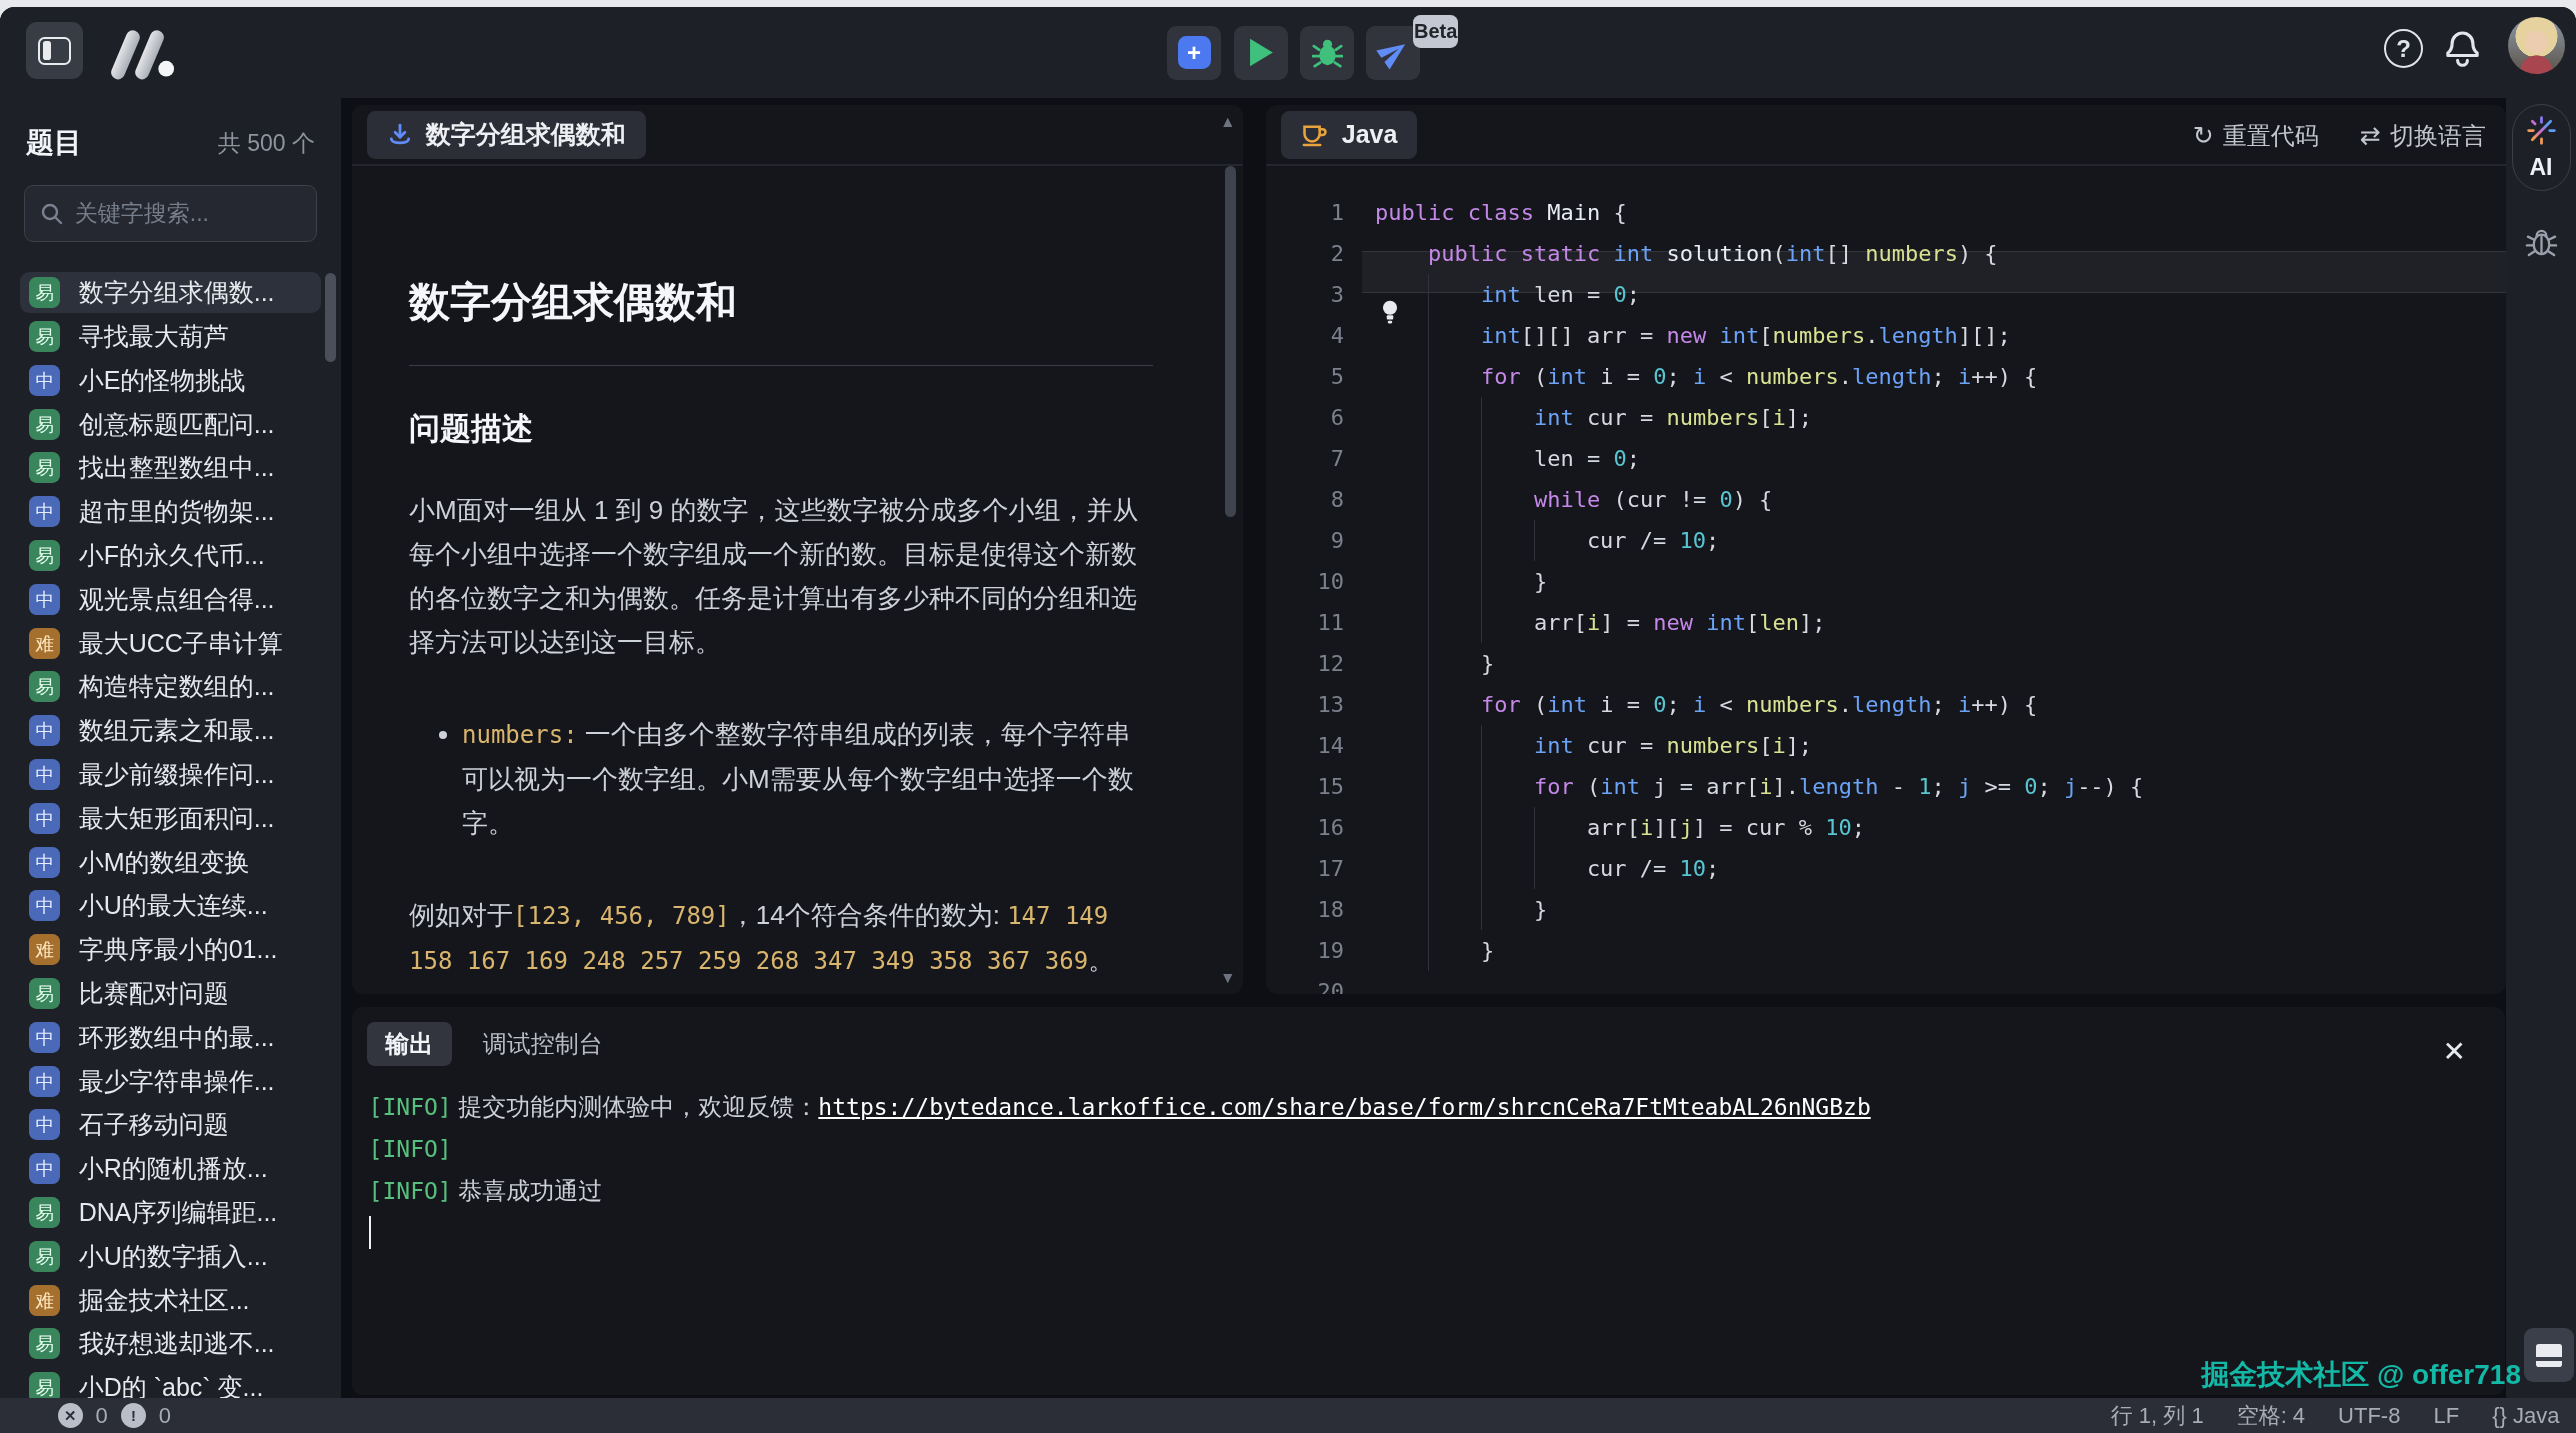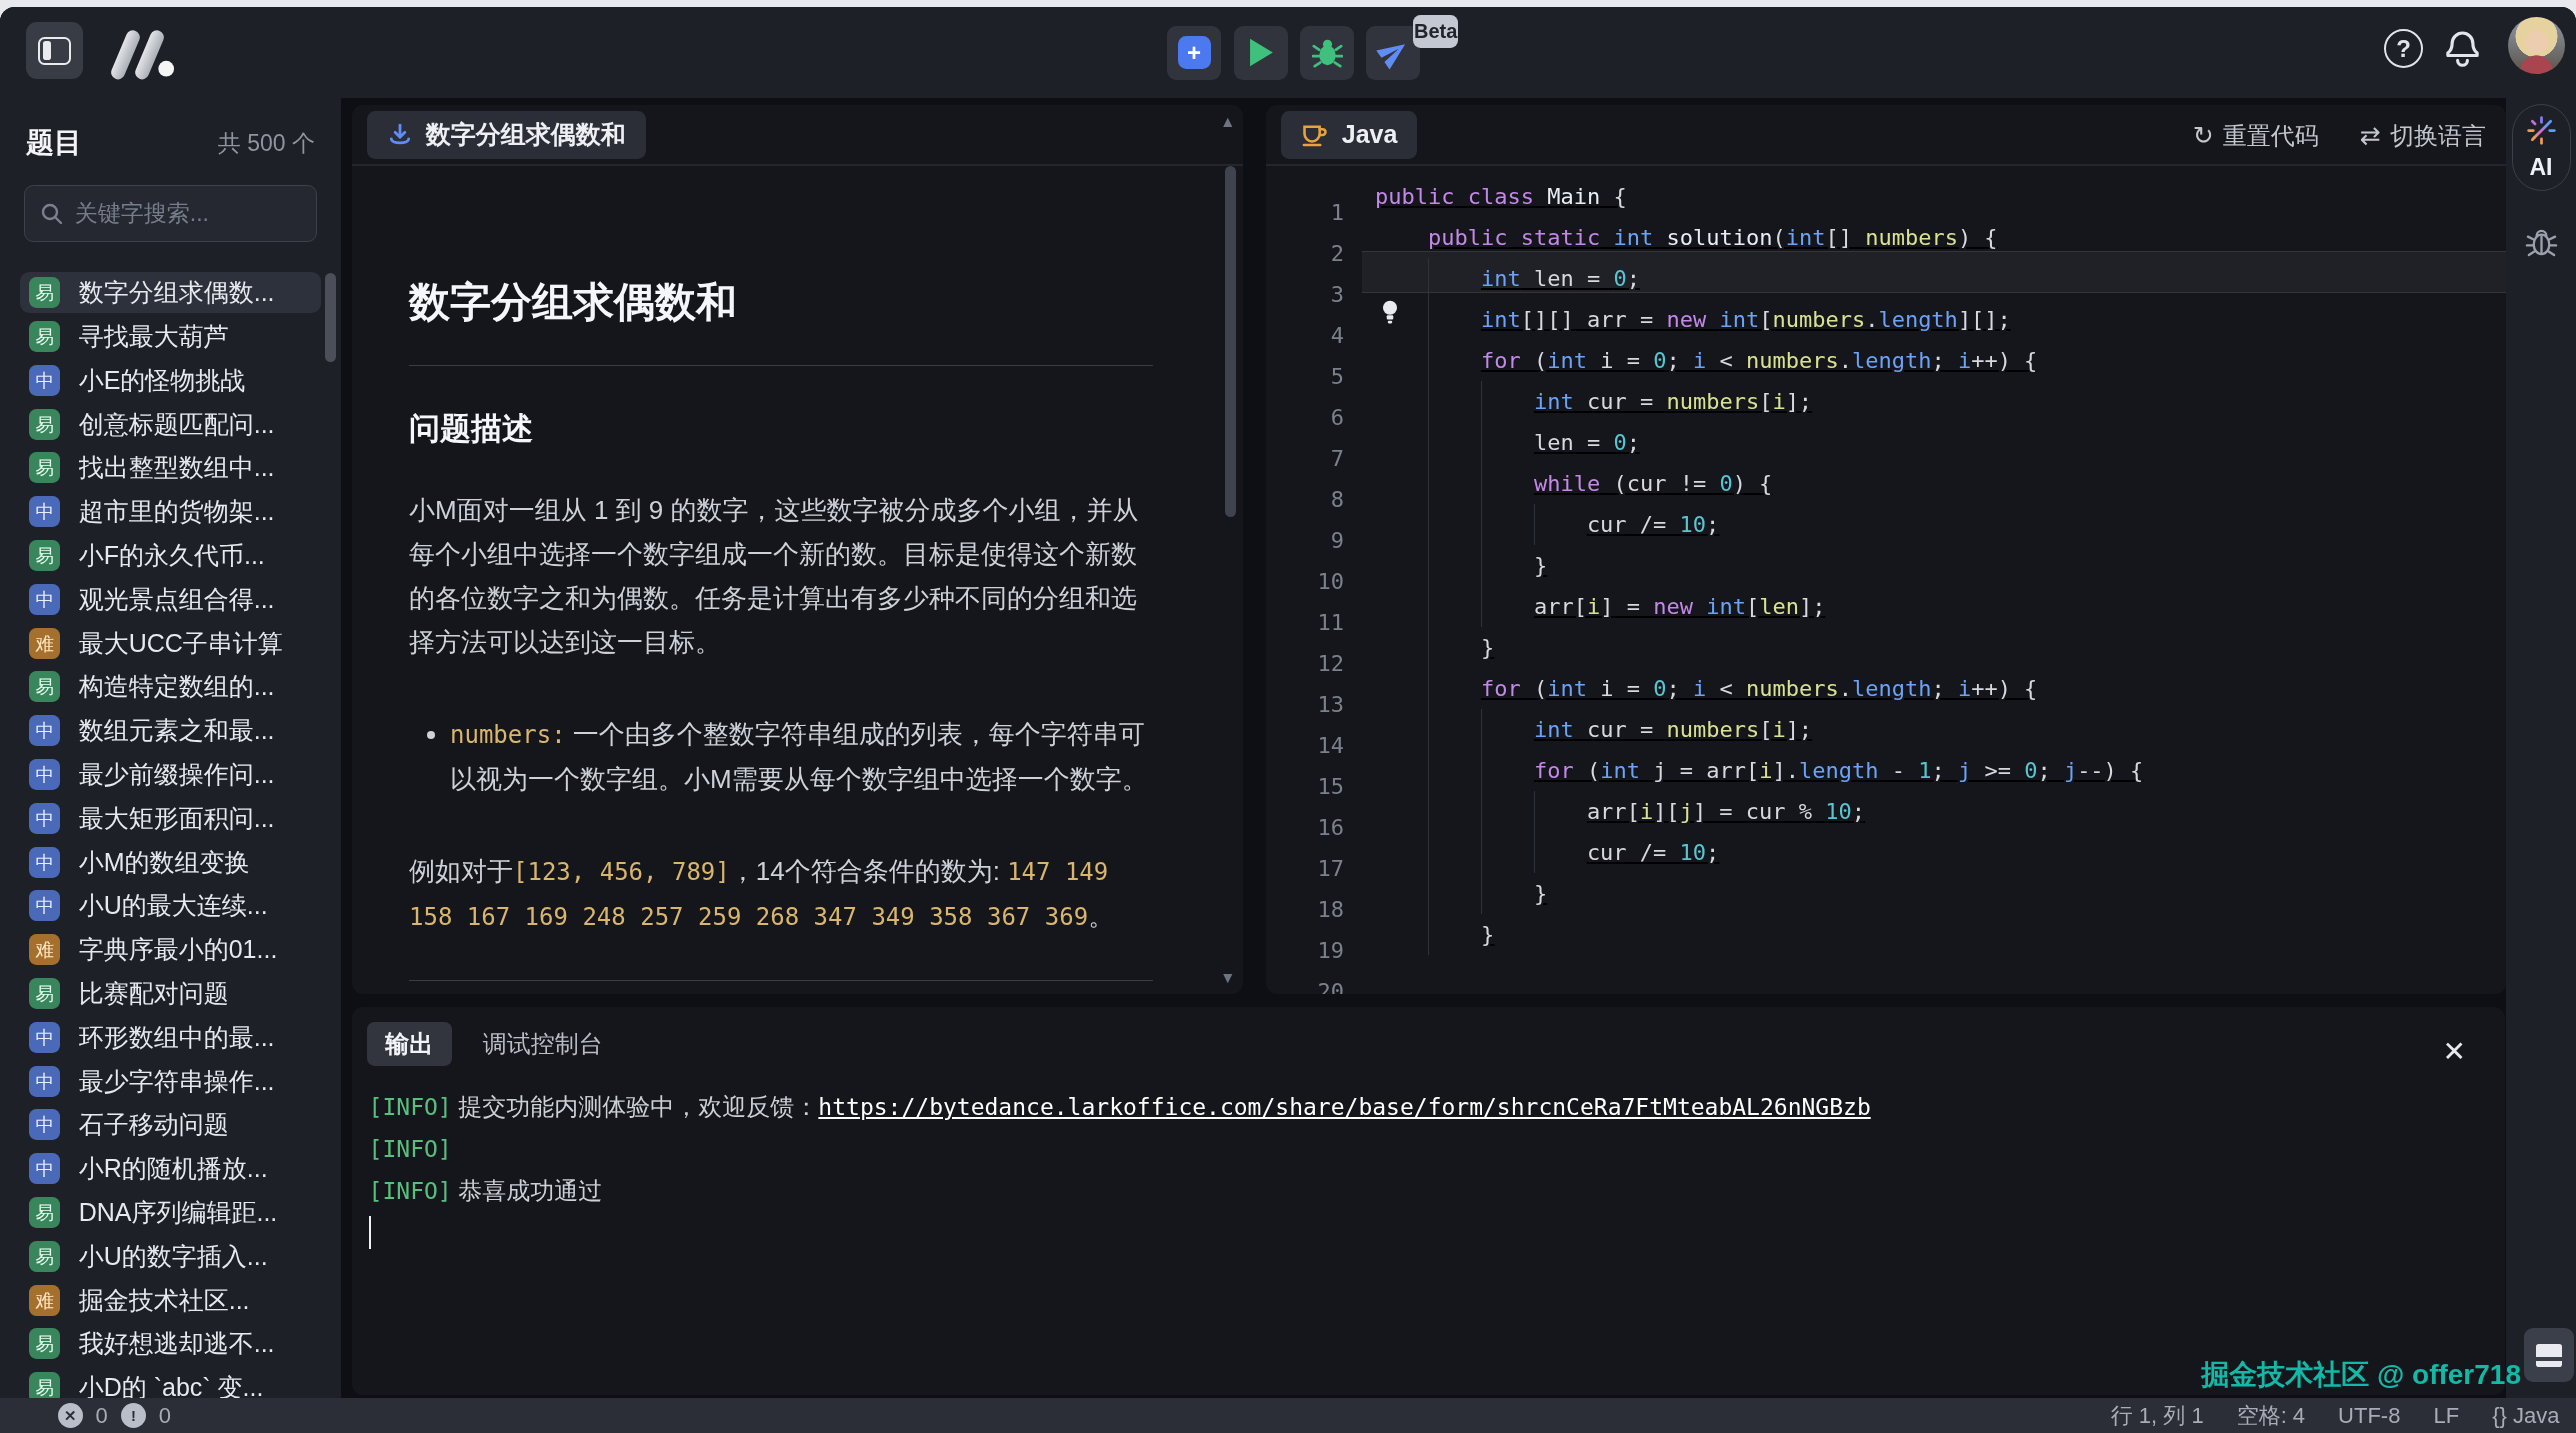--- a/index.html
+++ b/index.html
@@ -50,36 +50,36 @@
   .ptab .lbl { font-size:25px; font-weight:bold; color:#eef0f4; }
   .pdivider { position:absolute; left:0; right:0; top:59px; height:1.8px; background:#23262d; }
 
   
   .doc { position:absolute; left:57px; top:175px; width:744px; color:#cdd1d8; font-size:26px; line-height:44px; }
   .doc h1 { font-size:41px; color:#f4f6f9; margin:0 0 41px; font-weight:bold; }
   .doc hr { border:none; border-top:1.8px solid #3a3e48; margin:0 0 41px; }
   .doc h2 { font-size:31px; color:#f4f6f9; margin:0 0 37px; font-weight:bold; }
   .doc .p1 { margin:0 0 48px; }
   .doc ul { margin:0 0 48px; padding-left:41px; }
-  .doc li { margin:0; }
+  .doc li { margin:12px; }
   .doc .p2 { margin:0 0 41px; }
   .doc .hr2 { margin:0 0 48px; }
   .gold { font-family:"DejaVu Sans Mono", monospace; color:#d9b56d; font-size:24px; }
   .scroll-arrow { position:absolute; right:7.4px; font-size:15.7px; color:#6e747f; cursor:pointer; }
   .desc-thumb { position:absolute; right:7.4px; top:61px; width:11px; height:351px; background:#3f434d; border-radius:5.5px; cursor:pointer; }
 
   
   .ed-actions { position:absolute; right:20px; top:9.2px; height:42px; display:flex; align-items:center; gap:41px; }
   .ed-act { display:flex; align-items:center; gap:9.2px; color:#c2c6cd; font-size:24px; cursor:pointer; }
   .ed-act .ico { font-size:25px; }
   .code-area { position:absolute; left:0; right:0; top:59px; bottom:0; }
   .cl-hl { position:absolute; left:96px; right:0; top:87px; height:42px; background:rgba(255,255,255,.05); border-top:0.9px solid rgba(255,255,255,.09); border-bottom:0.9px solid rgba(255,255,255,.09); }
   .gutter { position:absolute; left:0; top:0; width:78px; padding-top:28px; text-align:right; }
   .gut-n { height:41px; line-height:41px; font-family:"DejaVu Sans Mono",monospace; font-size:22px; color:#7b818c; }
-  .code-lines { position:absolute; left:109px; top:0; right:0; padding-top:12px; cursor:text;text-decoration:underline; }
+  .code-lines { position:absolute; left:109px; top:0; right:0; padding-top:28px; cursor:text; }
   .code-line { height:41px; line-height:41px; font-family:"DejaVu Sans Mono",monospace; font-size:22px; white-space:pre; color:#d6d9df; }
   .ind { display:inline-block; width:4ch; height:100%; vertical-align:top; border-left:0.9px solid #2e323b; }
   .ind:first-child { border-left:none; }
   .tk-kw { color:#c488e8; } .tk-ty,.tk-pr,.tk-bl { color:#6ba3f7; }
   .tk-fn { color:#e9edf6; } .tk-id,.tk-p,.tk-op { color:#d6d9df; }
   .tk-num { color:#58c6d2; } .tk-var { color:#d9e292; }
   .bulb { position:absolute; left:113px; top:135px; }
 
   
   .out-tabs { position:absolute; left:14.8px; top:14.8px; display:flex; align-items:center; gap:31px; }

